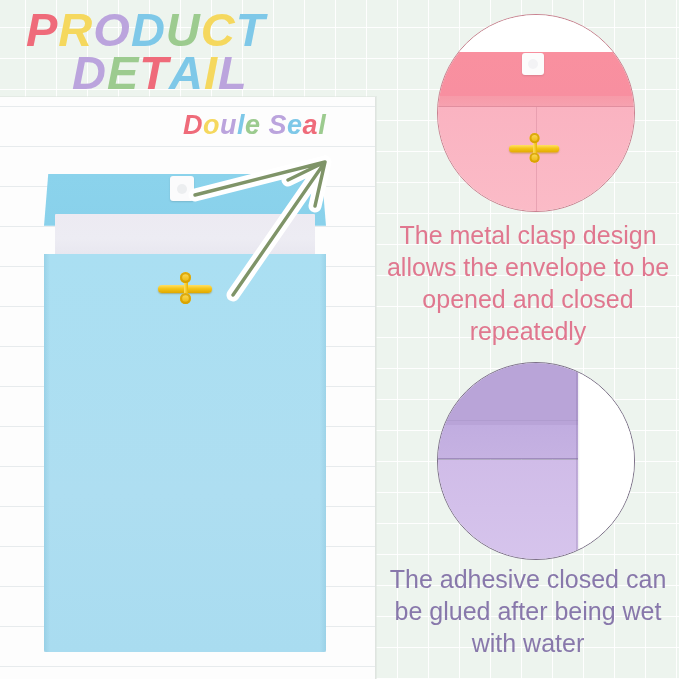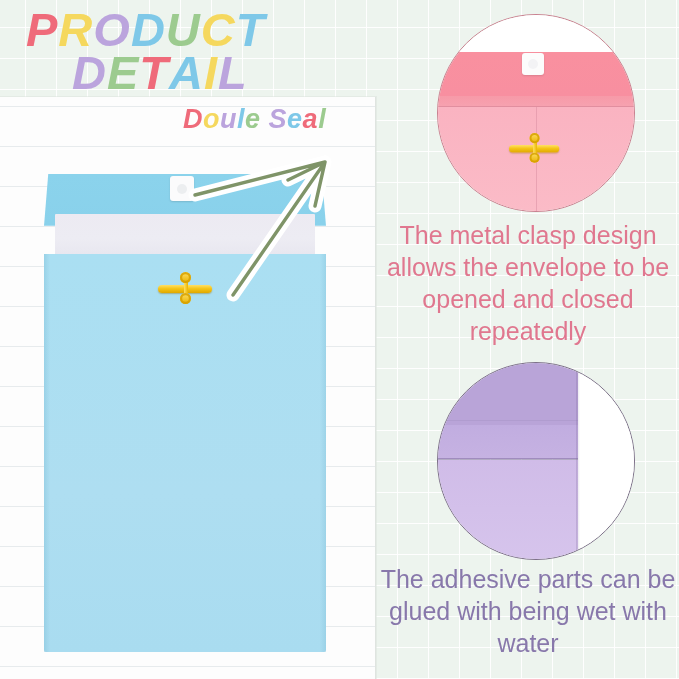--- a/index.html
+++ b/index.html
@@ -112,21 +112,21 @@
   .clasp .ring.top{top:0px;}
   .clasp .ring.bot{top:21px;}
   .clasp .stem{
     position:absolute;left:25.5px;top:5px;width:4px;height:22px;
     background:linear-gradient(to right,#ffe066,#e9b500);
     border-radius:2px;
   }
 
   
   .seal-label{
-    position:absolute;left:183px;top:106px;z-index:7;
+    position:absolute;left:183px;top:112px;z-index:7;
     font-size:27px;font-weight:bold;font-style:italic;
     letter-spacing:.5px;white-space:nowrap;line-height:1;
   }
   .seal-label span{display:inline-block;}
 
   
   .arrow-svg{
     position:absolute;left:185px;top:140px;width:165px;height:170px;z-index:6;
   }
 
@@ -233,15 +233,15 @@
   <div class="circle purple">
     <div class="pp-white"></div>
     <div class="pp-flapdark"></div>
     <div class="pp-flap"></div>
     <div class="pp-fold"></div>
     <div class="pp-body"></div>
     <div class="pp-edge"></div>
     <div class="pp-right-edge"></div>
   </div>
 
-  <div class="caption bottom">The adhesive parts can be glued with being wet with water</div>
+  <div class="caption bottom">The adhesive closed can be glued after being wet with water</div>
 
 </div>
 
 </body></html>

